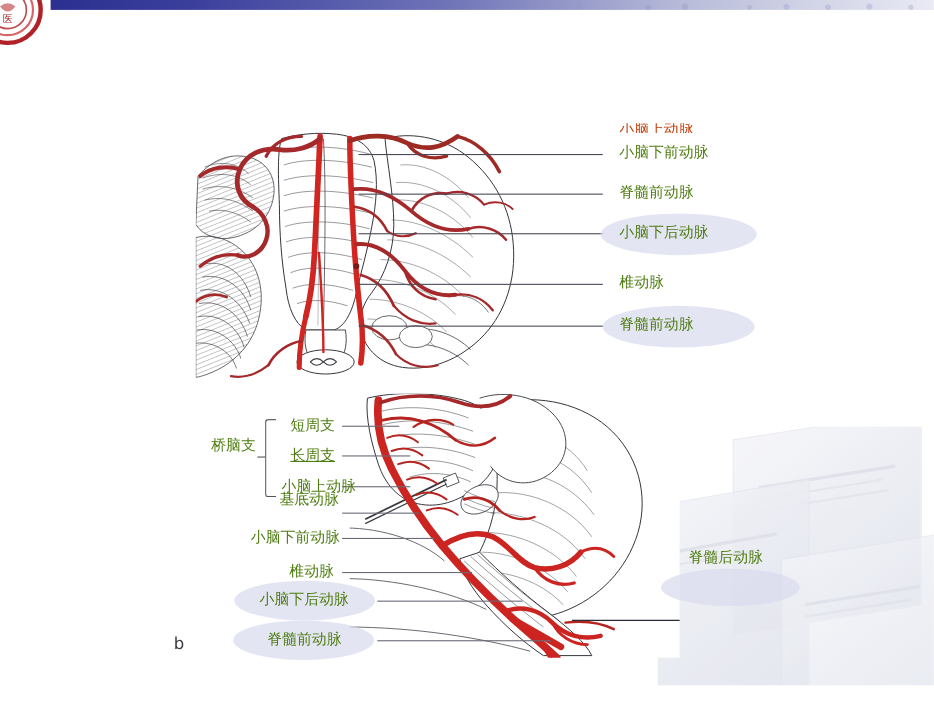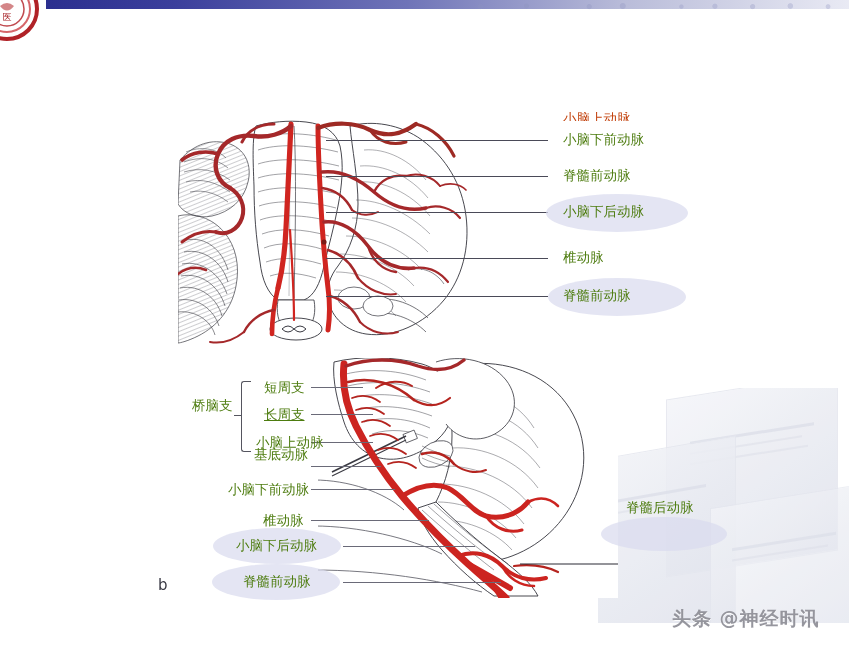--- a/index.html
+++ b/index.html
@@ -456,15 +456,14 @@
   <div class="lbl" style="left:254px; top:448px;">基底动脉</div>
   <div class="lbl" style="left:228px; top:483px;">小脑下前动脉</div>
   <div class="lbl" style="left:263px; top:514px;">椎动脉</div>
   <div class="lbl" style="left:236px; top:539px;">小脑下后动脉</div>
   <div class="lbl" style="left:243px; top:575px;">脊髓前动脉</div>
 
   <div class="lbl" style="left:626px; top:501px;">脊髓后动脉</div>
 
   <div id="fig-b-letter">b</div>
 
-  <div id="watermark">头条 @神经时讯</div>
 
 </div>
 
 </body></html>

